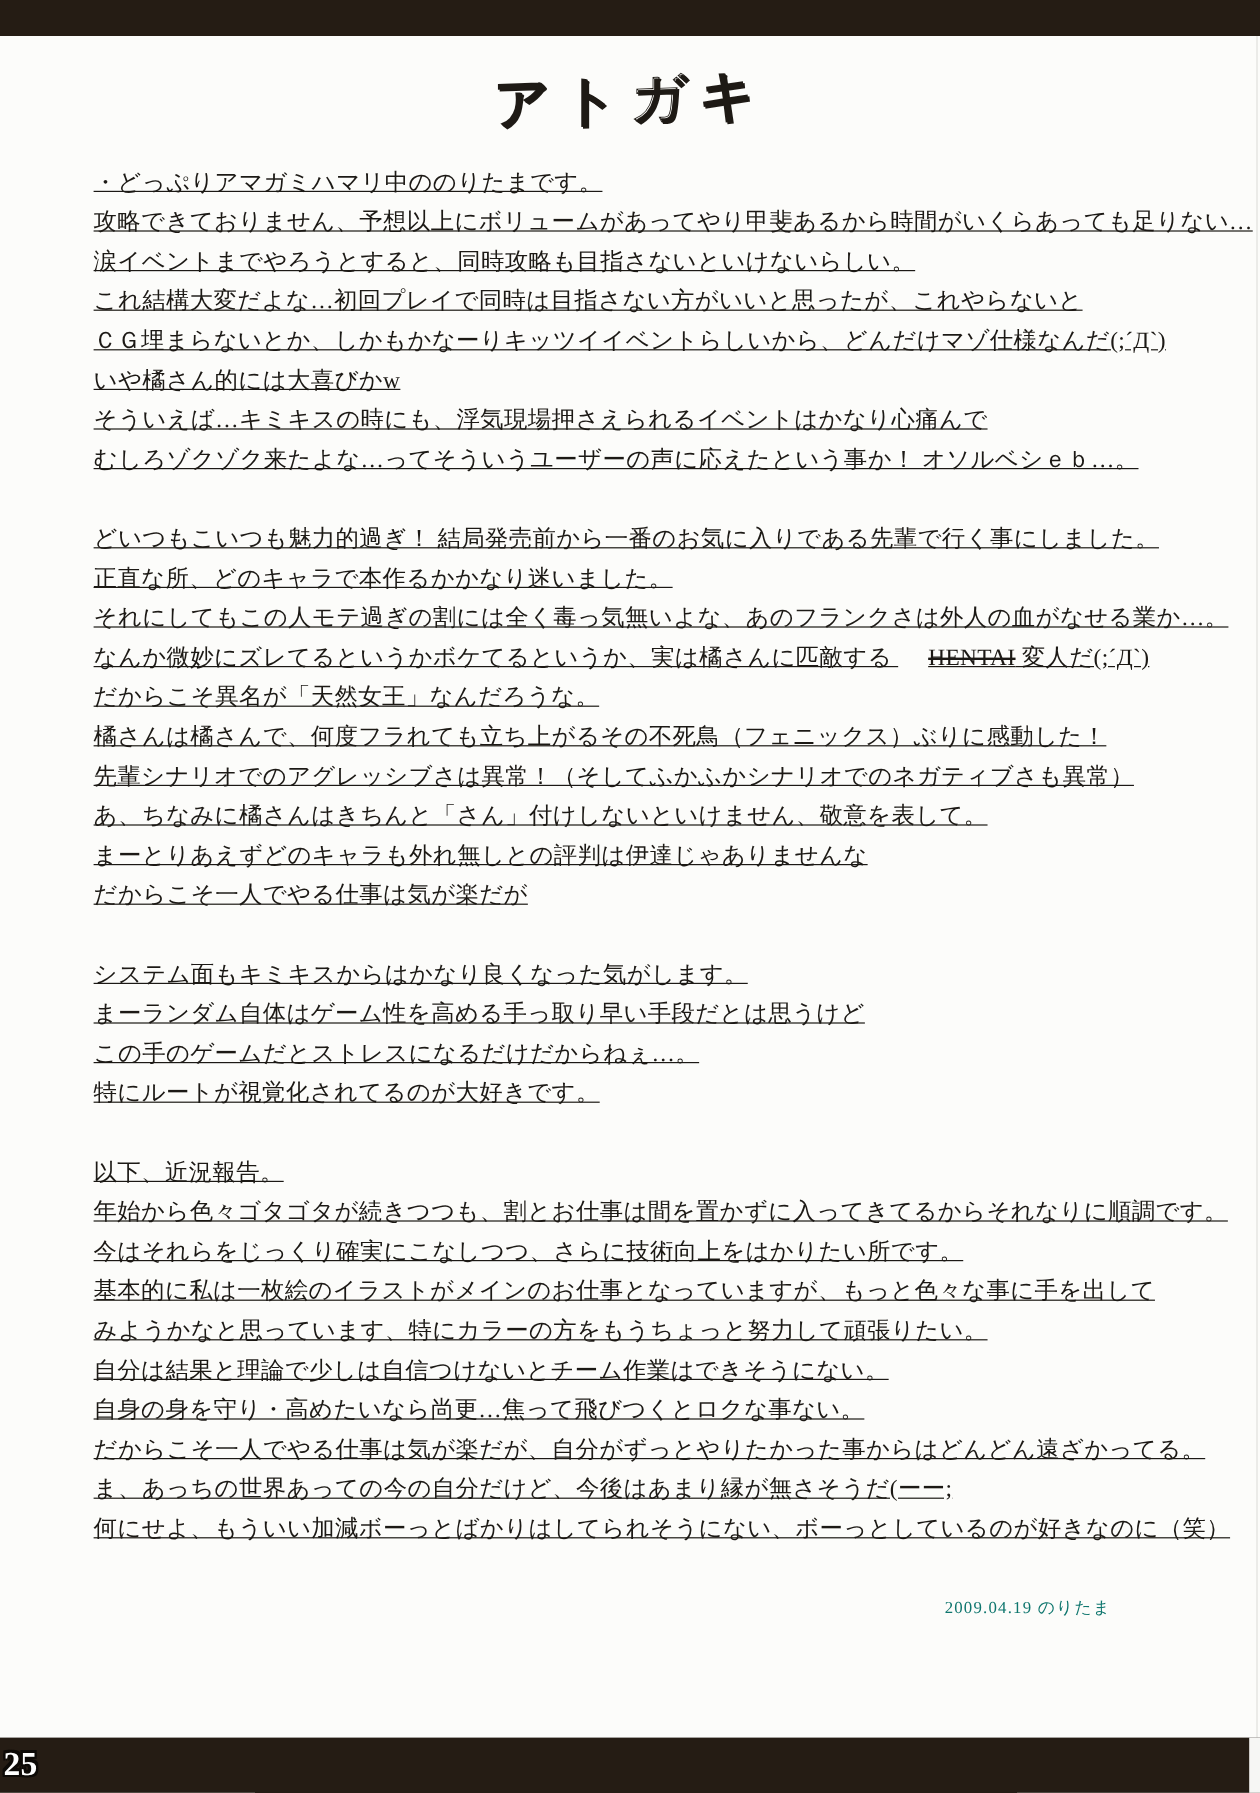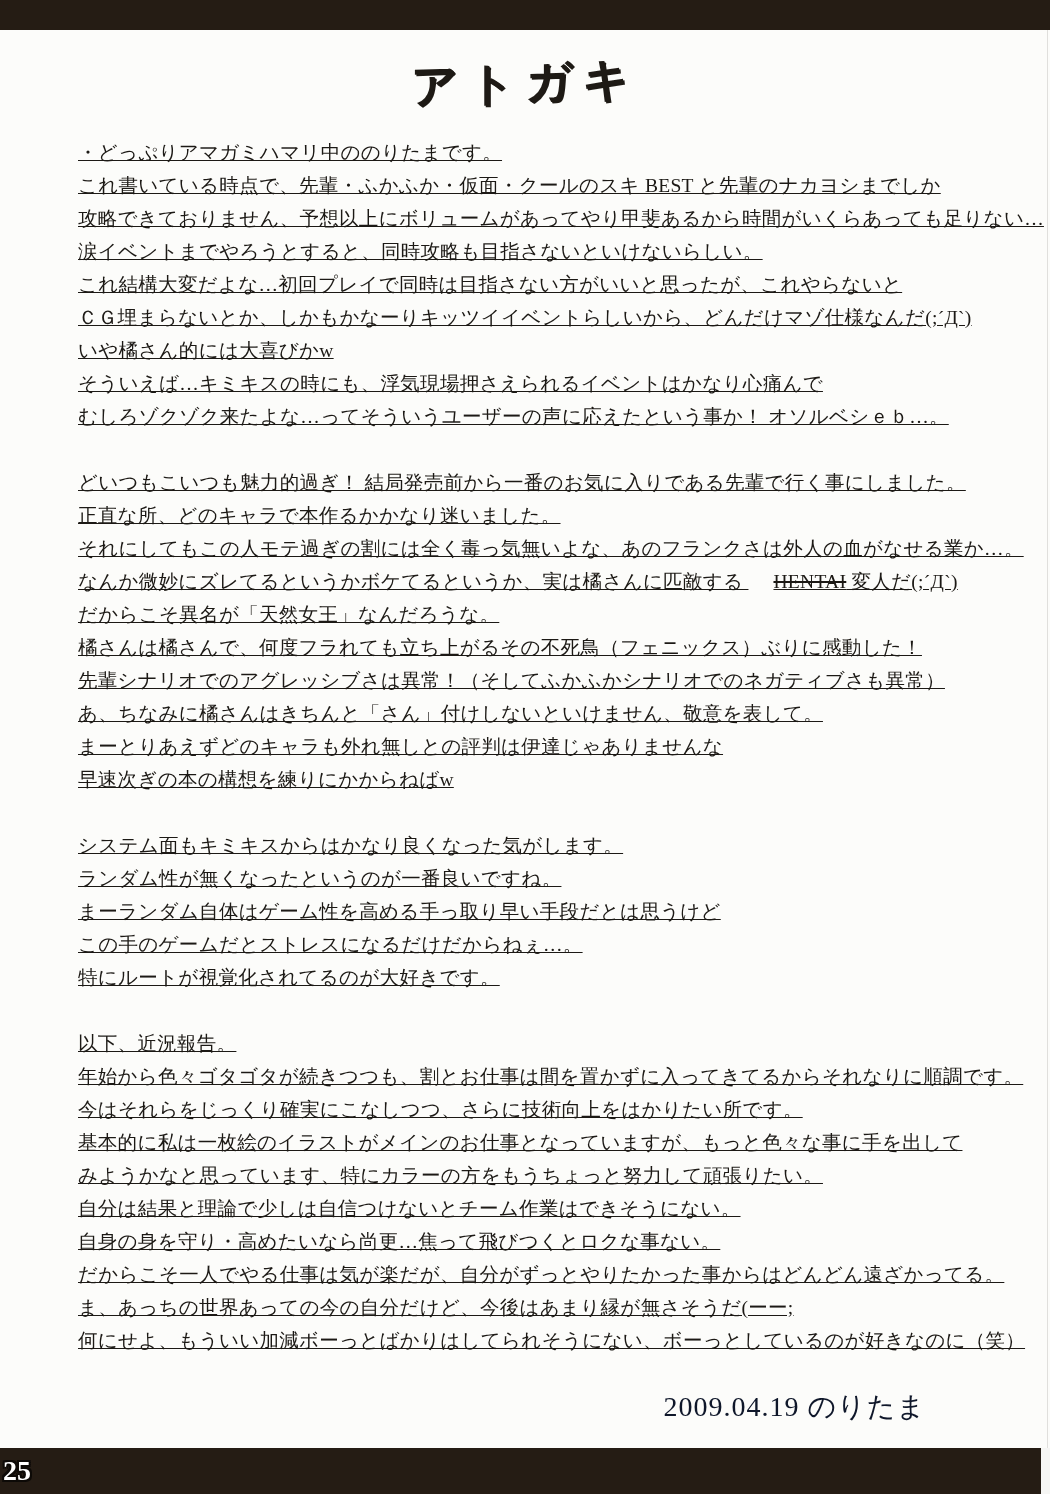--- a/index.html
+++ b/index.html
@@ -44,63 +44,61 @@
     position:absolute;top:136px;left:78px;width:912px;
     font-size:19.5px;line-height:33px;color:#1c1915;
     letter-spacing:0.3px;
   }
   .paragraph{margin:0 0 33px 0;}
   .line{white-space:nowrap;text-decoration:underline;}
   .strike{text-decoration:line-through;text-decoration-thickness:2px;margin-left:25px;}
   .signature{
     margin-top:24px;
     text-align:right;padding-right:64px;
-    font-size:28px;letter-spacing:1px;color:#0f172a;
+    font-size:14px;letter-spacing:1px;color:#0f766e;
   }
 </style>
 </head>
 <body>
 
 <div class="top-bar"></div>
 <div class="page-edge-line"></div>
 
 <div class="title">
   <span>アトガキ</span>
 </div>
 
 <div class="content">
 
   <div class="paragraph">
     <div class="line">・どっぷりアマガミハマリ中ののりたまです。</div>
-    <div class="line">これ書いている時点で、先輩・ふかふか・仮面・クールのスキ BEST と先輩のナカヨシまでしか</div>
     <div class="line">攻略できておりません、予想以上にボリュームがあってやり甲斐あるから時間がいくらあっても足りない…</div>
     <div class="line">涙イベントまでやろうとすると、同時攻略も目指さないといけないらしい。</div>
     <div class="line">これ結構大変だよな…初回プレイで同時は目指さない方がいいと思ったが、これやらないと</div>
     <div class="line">ＣＧ埋まらないとか、しかもかなーりキッツイイベントらしいから、どんだけマゾ仕様なんだ(;´Д`)</div>
     <div class="line">いや橘さん的には大喜びかw</div>
     <div class="line">そういえば…キミキスの時にも、浮気現場押さえられるイベントはかなり心痛んで</div>
     <div class="line">むしろゾクゾク来たよな…ってそういうユーザーの声に応えたという事か！ オソルベシｅｂ…。</div>
   </div>
 
   <div class="paragraph">
     <div class="line">どいつもこいつも魅力的過ぎ！ 結局発売前から一番のお気に入りである先輩で行く事にしました。</div>
     <div class="line">正直な所、どのキャラで本作るかかなり迷いました。</div>
     <div class="line">それにしてもこの人モテ過ぎの割には全く毒っ気無いよな、あのフランクさは外人の血がなせる業か…。</div>
     <div class="line"><span>なんか微妙にズレてるというかボケてるというか、実は橘さんに匹敵する </span><span class="strike">HENTAI</span><span> 変人だ(;´Д`)</span></div>
     <div class="line">だからこそ異名が「天然女王」なんだろうな。</div>
     <div class="line">橘さんは橘さんで、何度フラれても立ち上がるその不死鳥（フェニックス）ぶりに感動した！</div>
     <div class="line">先輩シナリオでのアグレッシブさは異常！（そしてふかふかシナリオでのネガティブさも異常）</div>
     <div class="line">あ、ちなみに橘さんはきちんと「さん」付けしないといけません、敬意を表して。</div>
     <div class="line">まーとりあえずどのキャラも外れ無しとの評判は伊達じゃありませんな</div>
-    <div class="line">早速次ぎの本の構想を練りにかからねばw</div>
+    <div class="line">だからこそ一人でやる仕事は気が楽だが</div>
   </div>
 
   <div class="paragraph">
     <div class="line">システム面もキミキスからはかなり良くなった気がします。</div>
-    <div class="line">ランダム性が無くなったというのが一番良いですね。</div>
     <div class="line">まーランダム自体はゲーム性を高める手っ取り早い手段だとは思うけど</div>
     <div class="line">この手のゲームだとストレスになるだけだからねぇ…。</div>
     <div class="line">特にルートが視覚化されてるのが大好きです。</div>
   </div>
 
   <div class="paragraph">
     <div class="line">以下、近況報告。</div>
     <div class="line">年始から色々ゴタゴタが続きつつも、割とお仕事は間を置かずに入ってきてるからそれなりに順調です。</div>
     <div class="line">今はそれらをじっくり確実にこなしつつ、さらに技術向上をはかりたい所です。</div>
     <div class="line">基本的に私は一枚絵のイラストがメインのお仕事となっていますが、もっと色々な事に手を出して</div>

